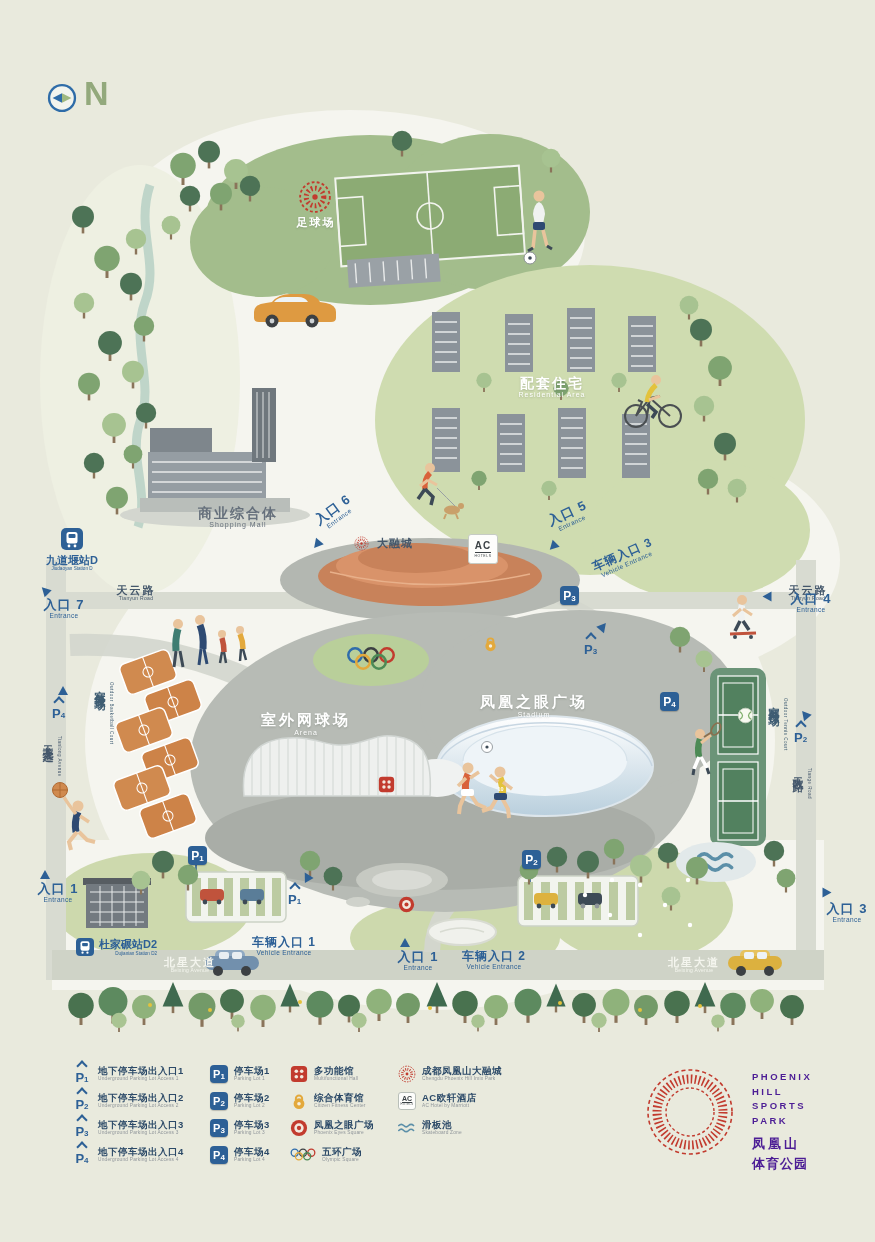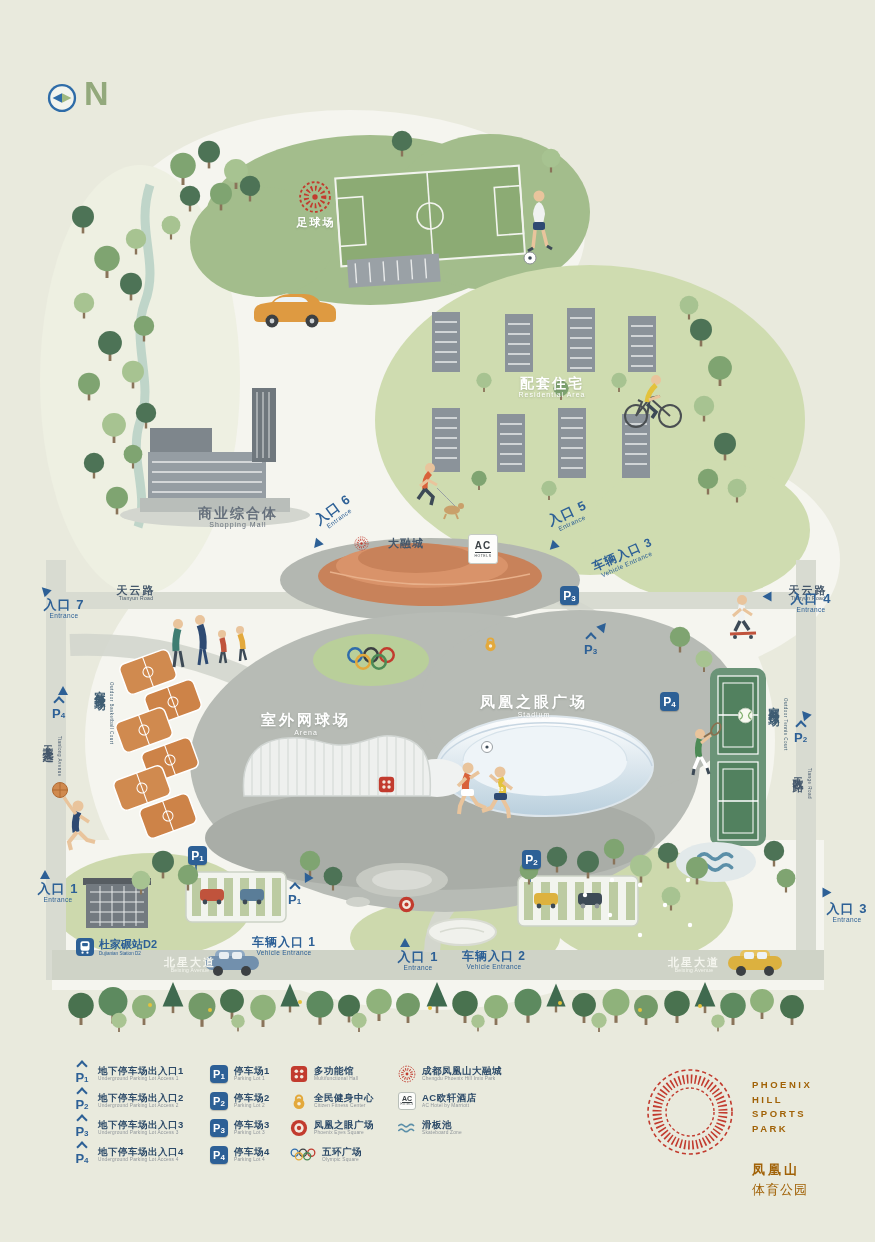--- a/index.html
+++ b/index.html
@@ -26,21 +26,21 @@
   .area{color:#fff;text-align:center;text-shadow:0 1px 2px rgba(60,70,60,.25)}
   .area .zh{font-size:14px;letter-spacing:2px}
   .area .en{font-size:7px;letter-spacing:1px}
   .area.big .zh{font-size:15px;letter-spacing:3px}
   .area.dark{color:#66707c;text-shadow:none}
   .area.small .zh{font-size:11px}
 
   .station{color:#2d6096;text-align:center}
   .station .zh{font-size:11px}
   .station .en{font-size:4.6px}
-  .station-row{display:flex;align-items:center;gap:5px;text-align:left}
+  .station-row{display:flex;align-items:center;gap:5px;text-align:right}
 
   .vert{display:flex;gap:2px}
   .vert .vzh{writing-mode:vertical-rl;text-orientation:upright;font-size:11px;font-weight:bold;color:#3f5d73;letter-spacing:2px}
   .vert .ven{writing-mode:vertical-rl;font-size:4.5px;color:#3f5d73;letter-spacing:.5px}
   .vert.roadv .vzh,.vert.roadv .ven{color:#44576b}
 
   .arr{position:absolute;width:0;height:0;border-left:5px solid transparent;border-right:5px solid transparent;border-bottom:9px solid #2d6096}
 
   .lot-badge{position:absolute;width:19px;height:19px;background:#2d6096;border-radius:4px;color:#fff;
              display:flex;align-items:center;justify-content:center;font-weight:bold;font-size:12px;
@@ -67,24 +67,24 @@
   .lg-item .lzh{font-size:9.5px;font-weight:bold;color:#2c4a68;letter-spacing:.5px}
   .lg-item .len{font-size:4.8px;color:#8f959a;letter-spacing:.2px}
   .lg-lot{position:static;width:18px;height:18px;font-size:11px}
   .lg-ug{position:static;width:20px}
   .ic{flex:0 0 auto}
   .ac-mini{width:18px;height:18px;background:#fdfdfb;border:1px solid #b9bfb9;border-radius:3px;display:flex;flex-direction:column;
            align-items:center;justify-content:center;color:#3c4246}
   .ac-mini .ac{font-size:7px;font-weight:bold;border-bottom:.8px solid #3c4246}
   .ac-mini .sub{font-size:2.6px;letter-spacing:.4px}
   .lg-logo{position:absolute;left:586px;top:6px}
-  .lg-logo-text{position:absolute;left:694px;top:18px;color:#a16207}
+  .lg-logo-text{position:absolute;left:694px;top:10px;color:#4c1d95}
   .lg-logo-text .ln{display:block;font-size:9.5px;font-weight:bold;letter-spacing:2.5px;line-height:1.55}
-  .lg-logo-text .lzh1{display:block;font-size:13px;font-weight:bold;letter-spacing:3px;margin-top:24px}
-  .lg-logo-text .lzh2{display:block;font-size:13px;font-weight:normal;letter-spacing:1px;margin-top:2px}
+  .lg-logo-text .lzh1{display:block;font-size:13px;font-weight:bold;letter-spacing:3px;margin-top:6px}
+  .lg-logo-text .lzh2{display:block;font-size:13px;font-weight:bold;letter-spacing:1px;margin-top:2px}
 </style>
 </head>
 <body>
 
 <div class="page">
 
 <svg class="illu" viewBox="0 0 875 1242" xmlns="http://www.w3.org/2000/svg">
   <defs>
     <linearGradient id="stad" x1="0" y1="0" x2="0" y2="1">
       <stop offset="0" stop-color="#ffffff"></stop>
@@ -630,39 +630,46 @@
 <div class="lbl area center" style="left:492px;top:376px;width:120px">
   <span class="zh">配套住宅</span>
   <span class="en">Residential Area</span>
 </div>
 
 <div class="lbl area dark center" style="left:168px;top:506px;width:140px">
   <span class="zh">商业综合体</span>
   <span class="en">Shopping Mall</span>
 </div>
 
+<div class="lbl station center" style="left:20px;top:528px;width:104px">
+  <svg width="22" height="22">
+        <use href="#icon-train" width="22" height="22"></use>
+      </svg>
+  <span class="zh">九道堰站D</span>
+  <span class="en">Jiudaoyan Station D</span>
+</div>
 
 <span class="arr" style="left:40px;top:586px;transform:rotate(-45deg)"></span>
 <div class="lbl entrance" style="left:28px;top:598px;width:72px">
   <span class="zh">入口 7</span>
   <span class="en">Entrance</span>
 </div>
 
 <div class="lbl road" style="left:100px;top:584px;width:72px">
   <span class="zh">天云路</span>
   <span class="en">Tianyun Road</span>
 </div>
 
 <div class="lbl entrance" style="left:300px;top:502px;width:70px;transform:rotate(-36deg)">
   <span class="zh">入口 6</span>
   <span class="en">Entrance</span>
 </div>
 <span class="arr" style="left:312px;top:540px;transform:rotate(-140deg)"></span>
 
-<div class="lbl" style="left:354px;top:536px;display:flex;align-items:center;gap:19px">
+<div class="lbl" style="left:354px;top:536px;display:flex;align-items:center;gap:8px">
   <svg width="15" height="15">
         <use href="#icon-phoenix" width="15" height="15"></use>
       </svg>
   <span style="font-size:11px;font-weight:bold;color:#44576b;letter-spacing:1px">大融城</span>
 </div>
 
 <div class="ac-box" style="left:468px;top:534px">
   <span class="ac">AC</span>
   <span class="sub">HOTELS</span>
 </div>
@@ -888,21 +895,21 @@
       <span class="txt">
             <span class="lzh">多功能馆</span>
             <span class="len">Multifunctional Hall</span>
           </span>
     </div>
     <div class="lg-item">
       <svg class="ic" width="18" height="18">
             <use href="#icon-kettlebell" width="18" height="18"></use>
           </svg>
       <span class="txt">
-            <span class="lzh">全民健身中心</span>
+            <span class="lzh">综合体育馆</span>
             <span class="len">Citizen Fitness Center</span>
           </span>
     </div>
     <div class="lg-item">
       <svg class="ic" width="18" height="18">
             <use href="#icon-eye" width="18" height="18"></use>
           </svg>
       <span class="txt">
             <span class="lzh">凤凰之眼广场</span>
             <span class="len">Phoenix Eyes Square</span>

